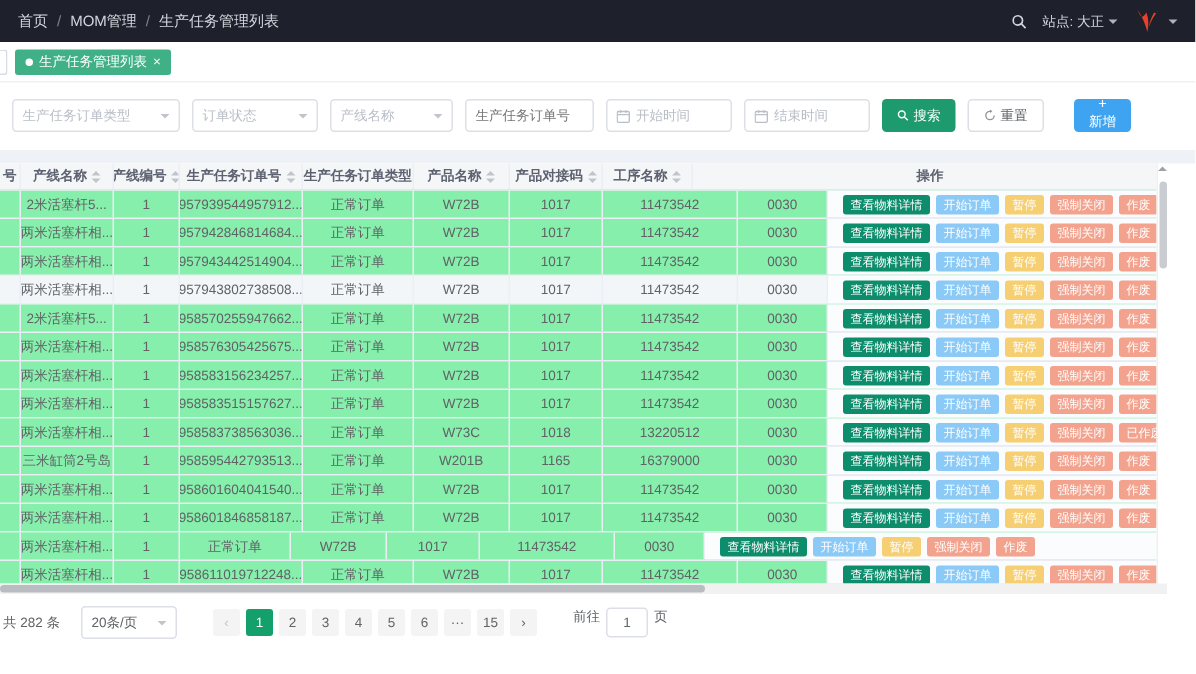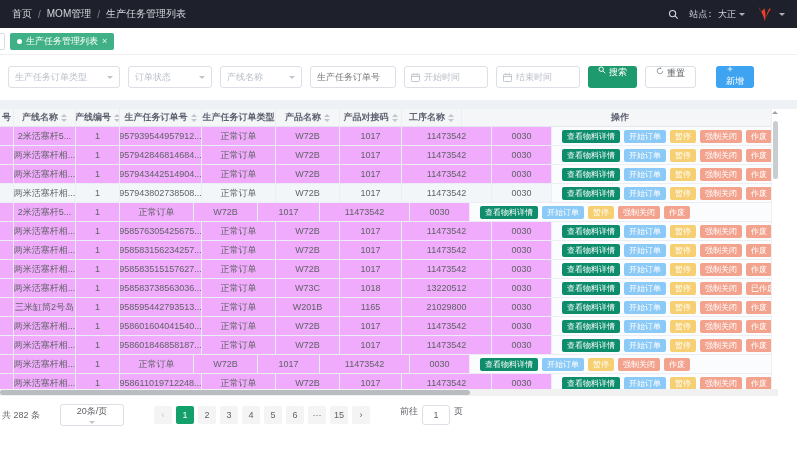--- a/index.html
+++ b/index.html
@@ -3,54 +3,54 @@
 <meta charset="utf-8">
 <style>
   * { margin:0; padding:0; box-sizing:border-box; }
   html,body { width:797px; height:449px; overflow:hidden; background:#fff;
     font-family:"Liberation Sans","DejaVu Sans",sans-serif; font-size:9px; color:#606266; }
 
   
   .topbar { height:28px; background:var(--topbar-bg); display:flex; align-items:center; padding:0 12px; }
   .crumb { display:flex; align-items:center; gap:6px; color:#d3d6dd; font-size:10px; }
   .crumb .sep { color:#80848f; }
-  .topbar-right { margin-left:auto; display:flex; align-items:center; gap:10px; color:#d3d6dd;font-family:Liberation Mono, monospace; }
+  .topbar-right { margin-left:auto; display:flex; align-items:center; gap:10px; color:#d3d6dd; }
   .ticon { width:11px; height:11px; display:inline-block; }
   .caret-dn { width:0; height:0; border:3px solid transparent; border-top-color:#aeb2bb; margin-top:3px; display:inline-block; }
   .logo { width:20px; height:18px; display:inline-block; }
 
   
   .tabbar { height:27px; background:#fff; border-bottom:1px solid #eef0f3; display:flex; align-items:center; position:relative; }
   .tab-sliver { position:absolute; left:0; top:5px; width:5px; height:17px; background:#fff; border:1px solid #d8dce5; border-left:none; border-radius:0 2px 2px 0; }
   .tab-active { margin-left:10px; height:17px; background:var(--tab-green); color:#fff; border-radius:2px;
     display:inline-flex; align-items:center; gap:4px; padding:0 7px; font-size:9px; }
   .tab-dot { width:5px; height:5px; border-radius:50%; background:#fff; display:inline-block; }
   .tab-close { font-size:9px; line-height:1; opacity:.9; }
 
   
   .filterbar { background:#fff; padding:11px 0 12px 8px; display:flex; align-items:center; gap:8px; }
   .fctrl { height:22px; border:1px solid #dcdfe6; border-radius:3px; background:#fff; display:flex; align-items:center;
     padding:0 6px; color:#b9bec7; font-size:9px; }
   .fsel { justify-content:space-between; }
   .chev { width:0; height:0; border:3px solid transparent; border-top-color:#c0c4cc; margin-top:3px; }
   .cal { width:9px; height:9px; margin-right:4px; flex:none; }
-  .fbtn { height:22px; border-radius:3px; border:none; display:inline-flex; align-items:flex-start; gap:3px;
+  .fbtn { height:22px; border-radius:3px; border:none; display:inline-flex; align-items:center; gap:3px;
     padding:0 10px; font-size:9px; font-family:inherit; cursor:pointer; }
   .btn-search { background:var(--search-green); color:#fff; }
   .btn-reset { background:#fff; border:1px solid #dcdfe6; color:#606266; }
   .btn-add { background:var(--add-blue); color:#fff; margin-left:12px;flex-direction:column; }
   .bicon { width:8px; height:8px; }
 
   .gap { height:9px; background:#eef1f5; }
 
   
   .table-wrap { position:relative; width:778px; background:#fff; }
   .thead { display:flex; height:18px; background:#f5f6f8; border-bottom:1px solid #e4e7ed; color:#5d6270; font-weight:600; }
   .tbody { height:262px; overflow:hidden; }
-  .tr { display:flex; height:19px; border-bottom:1px solid #ebeef5; background:#f0abfc; }
+  .tr { display:flex; height:19px; border-bottom:1px solid #ebeef5; background:#86efac; }
   .tr.hover { background:#f3f6f9; }
   .th,.td { border-right:1px solid #ebeef5; display:flex; align-items:center; justify-content:center;
     overflow:hidden; white-space:nowrap; }
   .c0{width:14px}.c1{width:62px}.c2{width:44px}.c3{width:82px}.c4{width:74px}
   .c5{width:64px}.c6{width:62px}.c7{width:90px}.c8{width:60px}.c9{flex:1;border-right:none}
   .td.c9 { justify-content:flex-start; gap:4px; padding-left:10px; background:#fbfcfd; }
   .th.c9 { background:#f5f6f8; }
   .sort { display:inline-flex; flex-direction:column; margin-left:3px; }
   .sort i { width:0; height:0; border:3px solid transparent; display:block; }
   .sort .up { border-bottom-color:#c0c4cc; border-top-width:0; margin-bottom:2px; }
@@ -66,22 +66,22 @@
   
   .vscroll { position:absolute; top:0; right:0; width:7px; height:287px; background:#fff; border-left:1px solid #f0f0f0; }
   .vs-arrow { width:0; height:0; border:3px solid transparent; margin:2px auto; display:block; }
   .vs-up { border-bottom-color:#9ea2a8; border-top-width:0; }
   .vs-dn { border-top-color:#9ea2a8; border-bottom-width:0; position:absolute; bottom:2px; left:0; right:0; margin:auto; }
   .vs-thumb { position:absolute; top:12px; left:1px; width:5px; height:58px; background:#c9ccd0; border-radius:3px; }
   .hscroll { position:relative; width:778px; height:7px; background:#f1f1f1; }
   .hs-thumb { position:absolute; left:0; top:1px; height:5px; width:470px; background:#b9bdc2; border-radius:3px; }
 
   
-  .pagination { display:flex; align-items:center; gap:16px; padding:8px 0 0 2px; color:#606266; }
-  .psize { width:64px; height:22px; margin-left:4px; color:#606266;flex-direction:column; }
+  .pagination { display:flex; align-items:center; gap:10px; padding:8px 0 0 2px; color:#606266; }
+  .psize { width:64px; height:22px; margin-left:4px; color:#606266; }
   .pager { display:flex; align-items:center; gap:4px; margin-left:14px; }
   .pbtn { min-width:18px; height:18px; background:#f4f4f5; border:none; border-radius:2px; color:#606266;
     font-size:9px; display:inline-flex; align-items:center; justify-content:center; font-family:inherit; cursor:pointer; }
   .pbtn.active { background:var(--page-green); color:#fff; }
   .pbtn.arrow { color:#c0c4cc; }
   .pbtn.arrow.next { color:#606266; }
   .goto { display:flex; align-items:flex-start; gap:4px; margin-left:14px; }
   .goto input { width:28px; height:20px; border:1px solid #dcdfe6; border-radius:3px; text-align:center;
     font-size:9px; color:#606266; font-family:inherit; }
 </style>
@@ -309,20 +309,21 @@
           <button class="abtn btn-start">开始订单</button>
           <button class="abtn btn-pause">暂停</button>
           <button class="abtn btn-force">强制关闭</button>
           <button class="abtn btn-void">作废</button>
         </div>
       </div>
       <div class="tr">
         <div class="td c0"></div>
         <div class="td c1">2米活塞杆5...</div>
         <div class="td c2">1</div>
+        <div class="td c3">958570255947662...</div>
         <div class="td c4">正常订单</div>
         <div class="td c5">W72B</div>
         <div class="td c6">1017</div>
         <div class="td c7">11473542</div>
         <div class="td c8">0030</div>
         <div class="td c9">
           <button class="abtn btn-view">查看物料详情</button>
           <button class="abtn btn-start">开始订单</button>
           <button class="abtn btn-pause">暂停</button>
           <button class="abtn btn-force">强制关闭</button>
@@ -402,21 +403,21 @@
         </div>
       </div>
       <div class="tr">
         <div class="td c0"></div>
         <div class="td c1">三米缸筒2号岛</div>
         <div class="td c2">1</div>
         <div class="td c3">958595442793513...</div>
         <div class="td c4">正常订单</div>
         <div class="td c5">W201B</div>
         <div class="td c6">1165</div>
-        <div class="td c7">21029800</div>
+        <div class="td c7">16379000</div>
         <div class="td c8">0030</div>
         <div class="td c9">
           <button class="abtn btn-view">查看物料详情</button>
           <button class="abtn btn-start">开始订单</button>
           <button class="abtn btn-pause">暂停</button>
           <button class="abtn btn-force">强制关闭</button>
           <button class="abtn btn-void">作废</button>
         </div>
       </div>
       <div class="tr">

